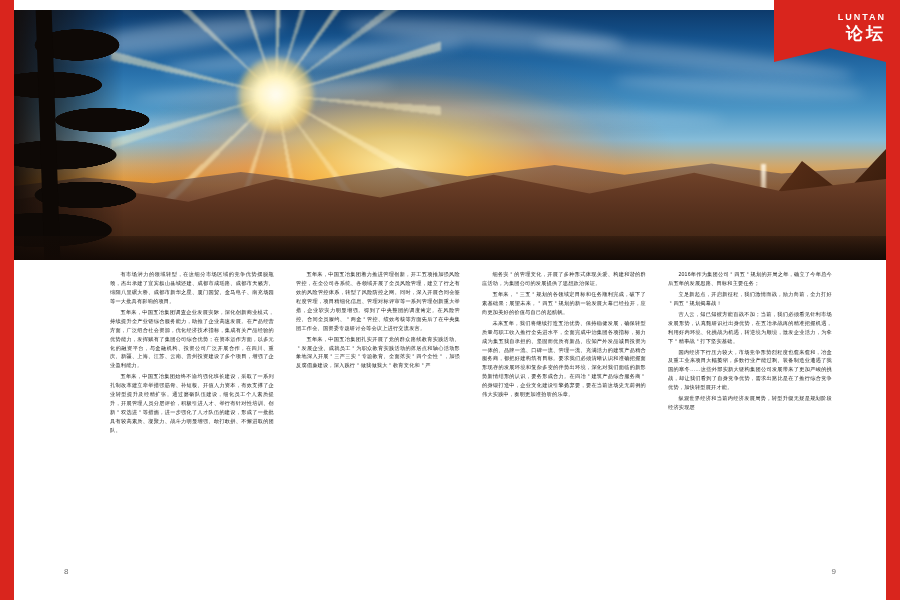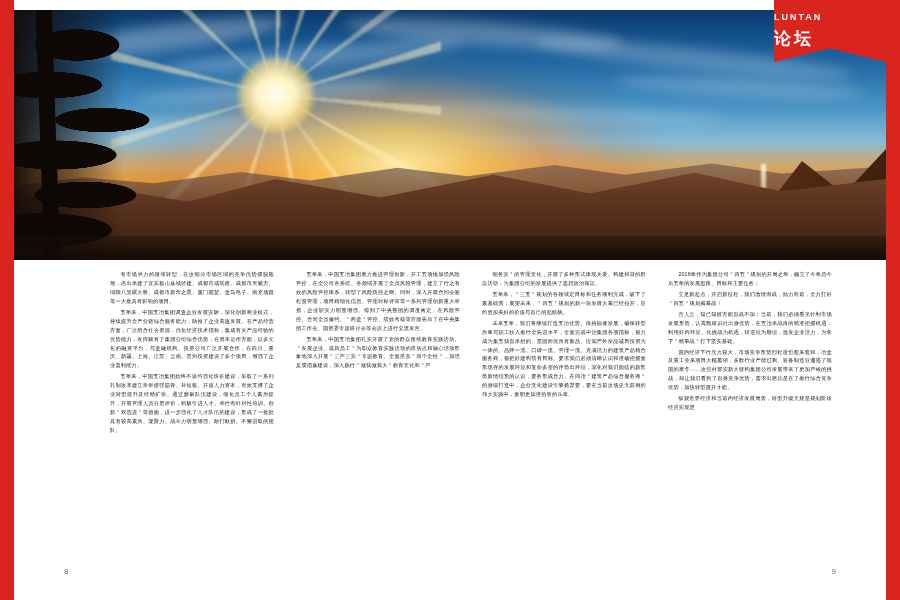--- a/index.html
+++ b/index.html
@@ -191,31 +191,30 @@
   
   .flag {
     position: absolute;
     right: 14px;
     top: 0;
     width: 112px;
     height: 62px;
     background: #d9251d;
     clip-path: polygon(0 0, 100% 0, 100% 100%, 50% 78%, 0 100%);
     color: #ffffff;
-    text-align: left;
+    text-align: right;
     z-index: 5;
   }
   .flag-en {
     margin-top: 12px;
     font-size: 9px;
     letter-spacing: 2px;
     font-weight: bold;
   }
   .flag-cn {
-    margin-top: 5px;
     font-size: 17px;
     font-weight: bold;
     letter-spacing: 3px;
   }
   
   .text-area {
     position: absolute;
     left: 14px;
     top: 270px;
     width: 872px;

